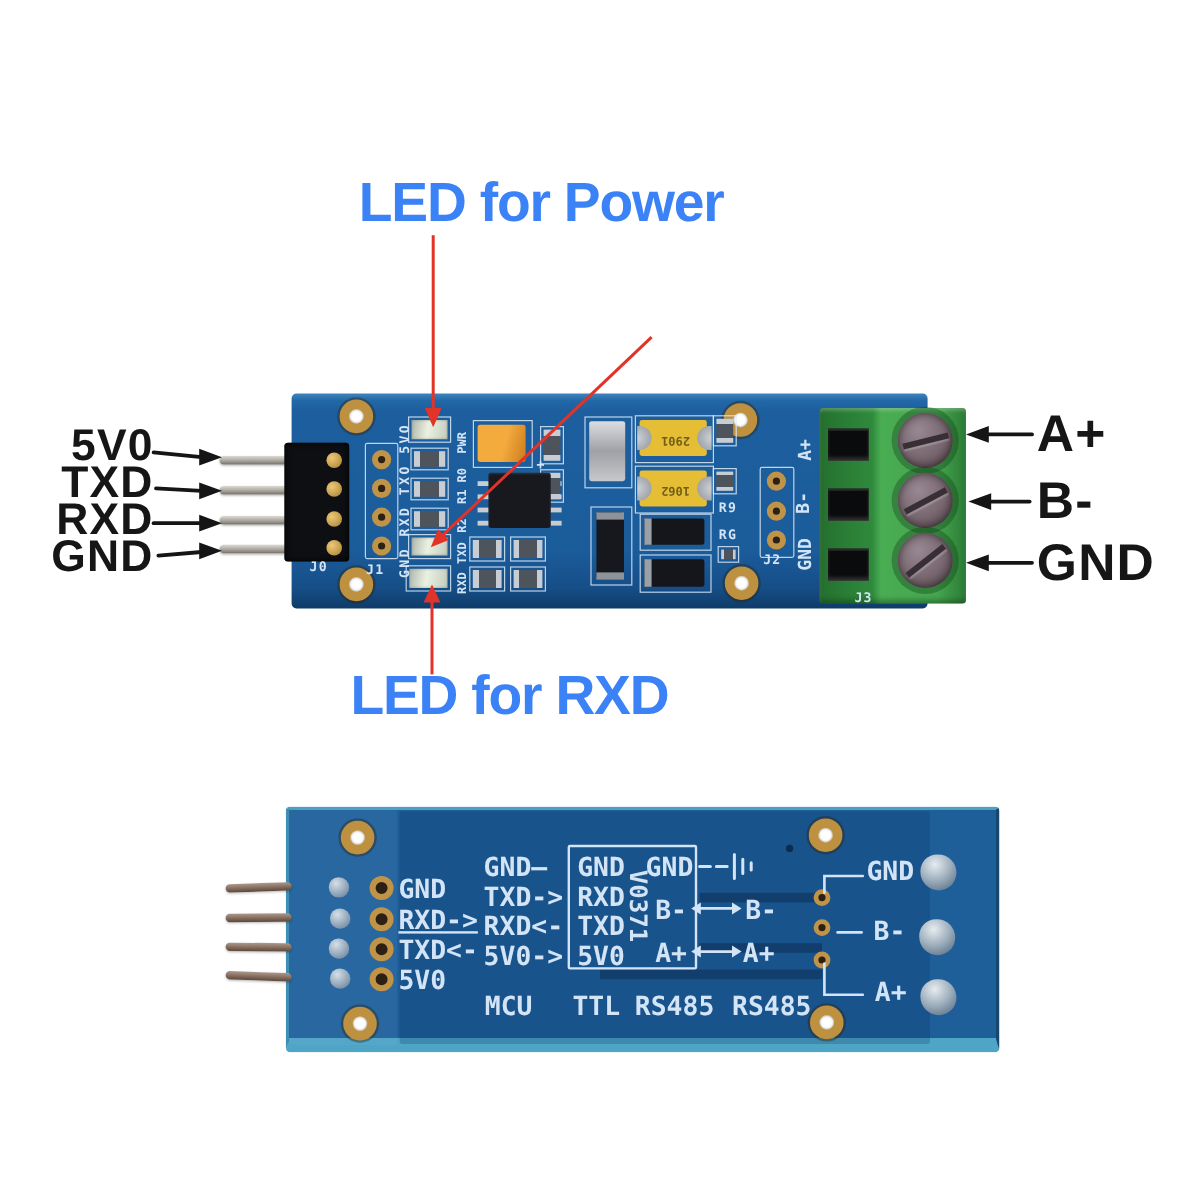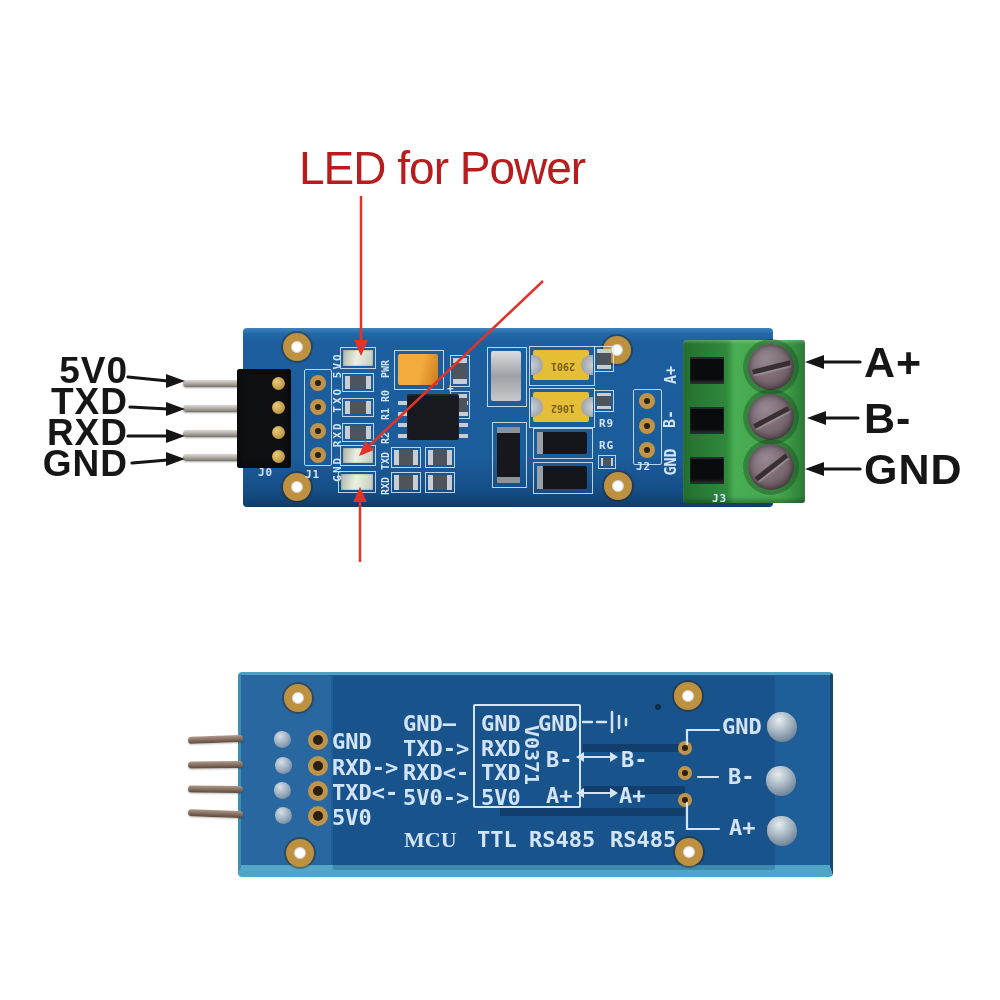--- a/index.html
+++ b/index.html
@@ -1,20 +1,20 @@
 <!DOCTYPE html>
 <html><head>
 <meta charset="utf-8">
 <style>
   html,body{margin:0;padding:0;background:#fff;}
   #stage{position:relative;width:1000px;height:1000px;background:#ffffff;overflow:hidden;
          font-family:"Liberation Sans",sans-serif;}
   .abs{position:absolute;}
   
-  .callout{font-weight:normal;font-size:46px;letter-spacing:-1px;color:#b91c1c;line-height:1;z-index:45;white-space:nowrap;}
+  .callout{font-weight:bold;font-size:46px;letter-spacing:-1px;color:#3b82f6;line-height:1;z-index:45;white-space:nowrap;}
   .pinlbl-l{font-weight:bold;font-size:37px;letter-spacing:1px;color:#161616;line-height:1;z-index:45;white-space:nowrap;}
   .pinlbl-r{font-weight:bold;font-size:43px;letter-spacing:1px;color:#161616;line-height:1;z-index:45;white-space:nowrap;}
   
   .board{z-index:1;}
   #board-top{left:243px;top:328px;width:530px;height:179px;border-radius:4px;
     background:linear-gradient(180deg,#3e83bd 0px,#2268a6 6px,#1d5f9e 14px,#1b5c9b 130px,#164e87 162px,#0e3c69 179px);}
   #board-bottom{left:238px;top:672px;width:595px;height:205px;border-radius:4px;box-sizing:border-box;
     background:#1e5e99;border-top:3px solid #4f9fc2;border-bottom:12px solid #4ea5c6;
     border-left:3px solid #3f8fb5;border-right:3px solid #16486e;}
   .overlay-dark{background:rgba(10,45,95,0.22);border-radius:2px;z-index:2;}
@@ -58,20 +58,21 @@
   .ic-body{background:#17191e;border-radius:2px;z-index:10;box-shadow:inset 0 1px 2px rgba(255,255,255,.12);}
   .ic-pin{background:#c9ccd0;z-index:9;}
   svg.lines{position:absolute;left:0;top:0;z-index:40;pointer-events:none;}
 </style>
 </head>
 <body>
 
 <div id="stage">
 
   <div class="abs callout" style="left:299px;top:145px;">LED for Power</div>
+  <div class="abs callout" style="left:292px;top:556px;">LED for RXD</div>
 
   <div class="abs pinlbl-l" style="left:40px;top:352px;width:88px;text-align:right;">5V0</div>
   <div class="abs pinlbl-l" style="left:40px;top:383px;width:88px;text-align:right;">TXD</div>
   <div class="abs pinlbl-l" style="left:38px;top:414px;width:90px;text-align:right;">RXD</div>
   <div class="abs pinlbl-l" style="left:36px;top:445px;width:92px;text-align:right;">GND</div>
 
   <div class="abs pinlbl-r" style="left:864px;top:341px;">A+</div>
   <div class="abs pinlbl-r" style="left:864px;top:397px;">B-</div>
   <div class="abs pinlbl-r" style="left:864px;top:448px;">GND</div>
 
@@ -247,21 +248,21 @@
   <div class="abs blob" style="left:274px;top:731px;width:17px;height:17px;"></div>
   <div class="abs blob" style="left:275px;top:757px;width:17px;height:17px;"></div>
   <div class="abs blob" style="left:274px;top:782px;width:17px;height:17px;"></div>
   <div class="abs blob" style="left:275px;top:807px;width:17px;height:17px;"></div>
   <div class="abs padring" style="left:308px;top:730px;width:20px;height:20px;"></div>
   <div class="abs padring" style="left:308px;top:756px;width:20px;height:20px;"></div>
   <div class="abs padring" style="left:308px;top:781px;width:20px;height:20px;"></div>
   <div class="abs padring" style="left:308px;top:806px;width:20px;height:20px;"></div>
 
   <div class="abs silk silk-bb" style="left:332px;top:731px;">GND</div>
-  <div class="abs silk silk-bb" style="left:332px;top:757px;">RXD-&gt;</div>
+  <div class="abs silk silk-bb" style="left:332px;top:757px;text-decoration:underline;">RXD-&gt;</div>
   <div class="abs silk silk-bb" style="left:332px;top:782px;">TXD&lt;-</div>
   <div class="abs silk silk-bb" style="left:332px;top:807px;">5V0</div>
 
   <div class="abs silk silk-bb" style="left:403px;top:713px;">GND—</div>
   <div class="abs silk silk-bb" style="left:403px;top:738px;">TXD-&gt;</div>
   <div class="abs silk silk-bb" style="left:403px;top:762px;">RXD&lt;-</div>
   <div class="abs silk silk-bb" style="left:403px;top:787px;">5V0-&gt;</div>
 
   <div class="abs" style="left:473px;top:704px;width:108px;height:104px;border:2.5px solid #d3e4f6;border-radius:2px;z-index:15;box-sizing:border-box;"></div>
   <div class="abs silk silk-bb" style="left:481px;top:713px;">GND</div>
@@ -269,21 +270,21 @@
   <div class="abs silk silk-bb" style="left:481px;top:762px;">TXD</div>
   <div class="abs silk silk-bb" style="left:481px;top:787px;">5V0</div>
   <div class="abs silk vtext-cw" style="left:532px;top:755px;font-size:20px;">V0371</div>
   <div class="abs silk silk-bb" style="left:538px;top:713px;">GND</div>
   <div class="abs silk silk-bb" style="left:546px;top:749px;">B-</div>
   <div class="abs silk silk-bb" style="left:546px;top:785px;">A+</div>
 
   <div class="abs silk silk-bb" style="left:621px;top:749px;">B-</div>
   <div class="abs silk silk-bb" style="left:619px;top:785px;">A+</div>
 
-  <div class="abs silk silk-bb" style="left:404px;top:829px;font-family:Liberation Serif, serif;">MCU</div>
+  <div class="abs silk silk-bb" style="left:404px;top:829px;">MCU</div>
   <div class="abs silk silk-bb" style="left:477px;top:829px;">TTL</div>
   <div class="abs silk silk-bb" style="left:529px;top:829px;">RS485</div>
   <div class="abs silk silk-bb" style="left:610px;top:829px;">RS485</div>
 
   <div class="abs padring" style="left:678px;top:741px;width:14px;height:14px;border-width:4px;"></div>
   <div class="abs padring" style="left:678px;top:766px;width:14px;height:14px;border-width:4px;"></div>
   <div class="abs padring" style="left:678px;top:793px;width:14px;height:14px;border-width:4px;"></div>
   <div class="abs" style="left:655px;top:704px;width:6px;height:6px;border-radius:50%;background:#0d2c4c;z-index:10;"></div>
 
   <div class="abs silk silk-bb" style="left:722px;top:716px;">GND</div>

